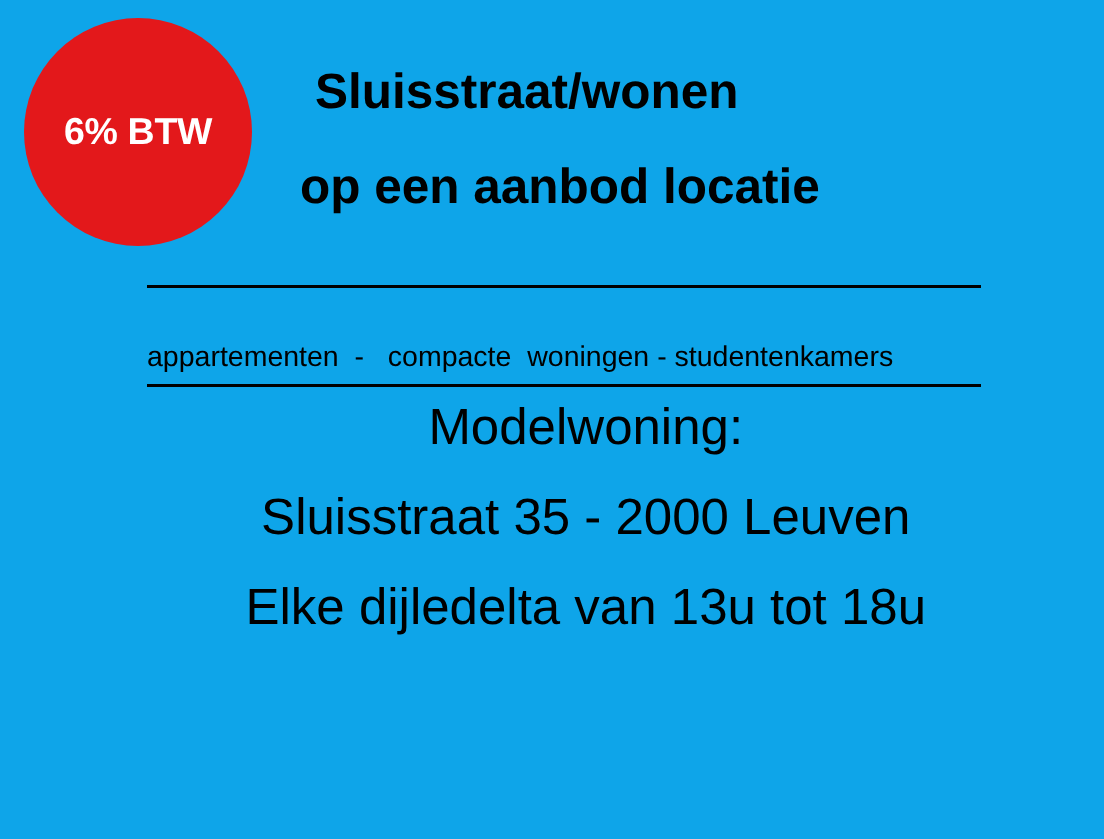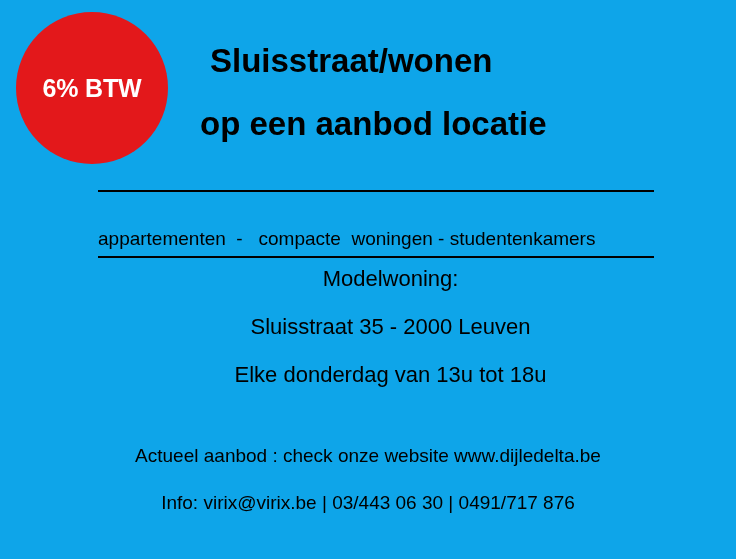--- a/index.html
+++ b/index.html
@@ -86,21 +86,21 @@
   
   .info {
     position: absolute;
     left: 0;
     top: 268px;
     width: 736px;
     text-align: center;
     color: #000000;
   }
   .info .row {
-    font-size: 22px;
+    font-size: 34px;
     line-height: 1.0;
     margin-bottom: 26px;
     padding-left: 45px;
   }
   .info .row:last-child { margin-bottom: 0; }
   
   .footer {
     position: absolute;
     left: 0;
     top: 446px;
@@ -131,21 +131,17 @@
 
   <div class="rule top"></div>
 
   <div class="subtitle">appartementen  -   compacte  woningen - studentenkamers</div>
 
   <div class="rule bottom"></div>
 
   <div class="info">
     <div class="row">Modelwoning:</div>
     <div class="row">Sluisstraat 35 - 2000 Leuven</div>
-    <div class="row">Elke donderdag van 13u tot 18u</div>
+    <div class="row">Elke dijledelta van 13u tot 18u</div>
   </div>
 
-  <div class="footer">
-    <div class="frow">Actueel aanbod : check onze website www.dijledelta.be</div>
-    <div class="frow">Info: virix@virix.be  |  03/443 06 30 | 0491/717 876</div>
-  </div>
 
 </div>
 
 </body></html>

